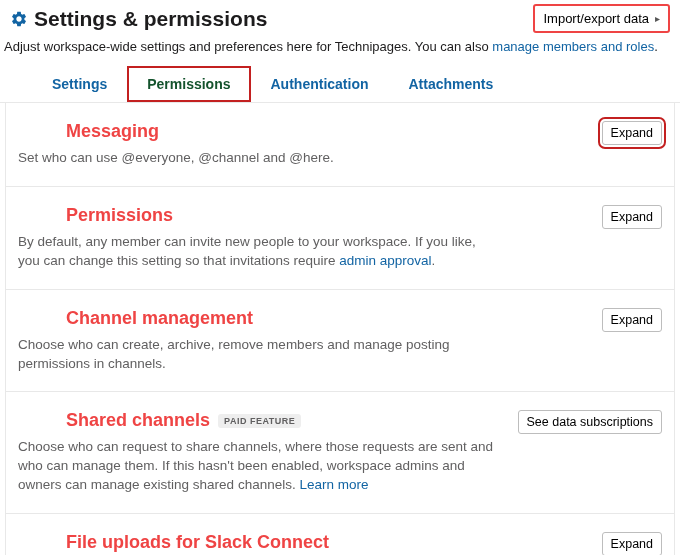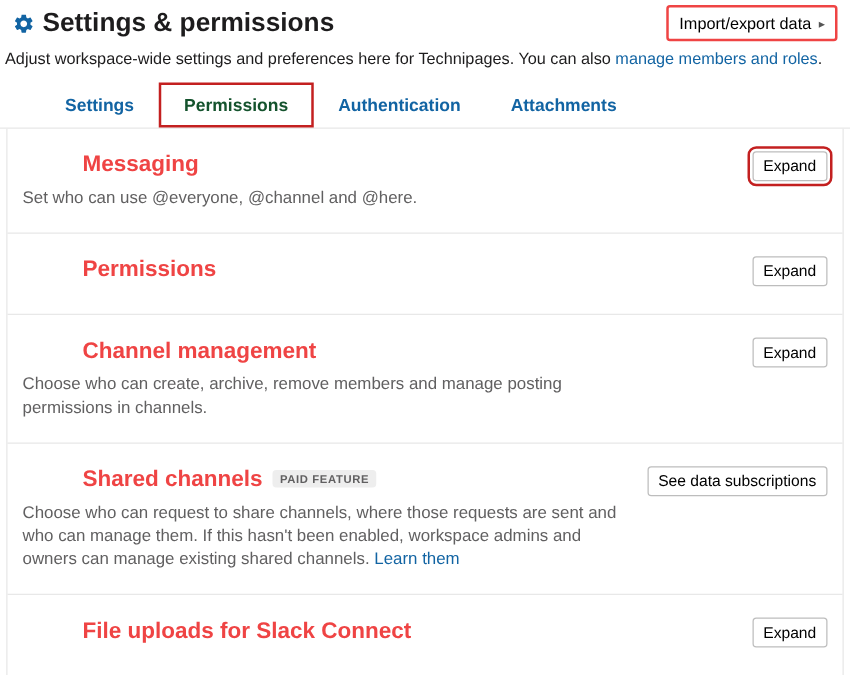--- a/index.html
+++ b/index.html
@@ -175,40 +175,43 @@
       <button class="expand-btn highlight">Expand</button>
     </div>
     <div class="section-desc">Set who can use @everyone, @channel and @here.</div>
   </div>
 
   <div class="section">
     <div class="section-head">
       <div class="section-title">Permissions</div>
       <button class="expand-btn">Expand</button>
     </div>
+    <div class="section-desc">
+      <span>By default, any member can invite new people to your workspace. If you like, you can change this setting so that invitations require </span><span class="link">admin approval</span><span>.</span>
+    </div>
   </div>
 
   <div class="section">
     <div class="section-head">
       <div class="section-title">Channel management</div>
       <button class="expand-btn">Expand</button>
     </div>
     <div class="section-desc">Choose who can create, archive, remove members and manage posting permissions in channels.</div>
   </div>
 
   <div class="section">
     <div class="section-head">
       <div class="section-title-wrap">
         <div class="section-title">Shared channels</div>
         <span class="paid-badge">PAID FEATURE</span>
       </div>
       <button class="expand-btn">See data subscriptions</button>
     </div>
     <div class="section-desc">
-      <span>Choose who can request to share channels, where those requests are sent and who can manage them. If this hasn't been enabled, workspace admins and owners can manage existing shared channels. </span><span class="link">Learn them</span>
+      <span>Choose who can request to share channels, where those requests are sent and who can manage them. If this hasn't been enabled, workspace admins and owners can manage existing shared channels. </span><span class="link">Learn more</span>
     </div>
   </div>
 
   <div class="section" style="border-bottom:none;">
     <div class="section-head">
       <div class="section-title">File uploads for Slack Connect</div>
       <button class="expand-btn">Expand</button>
     </div>
 
   </div>

